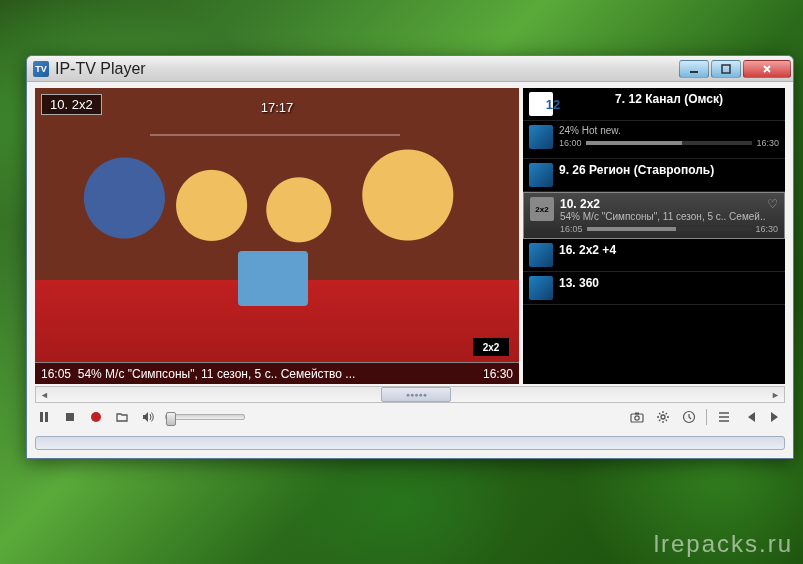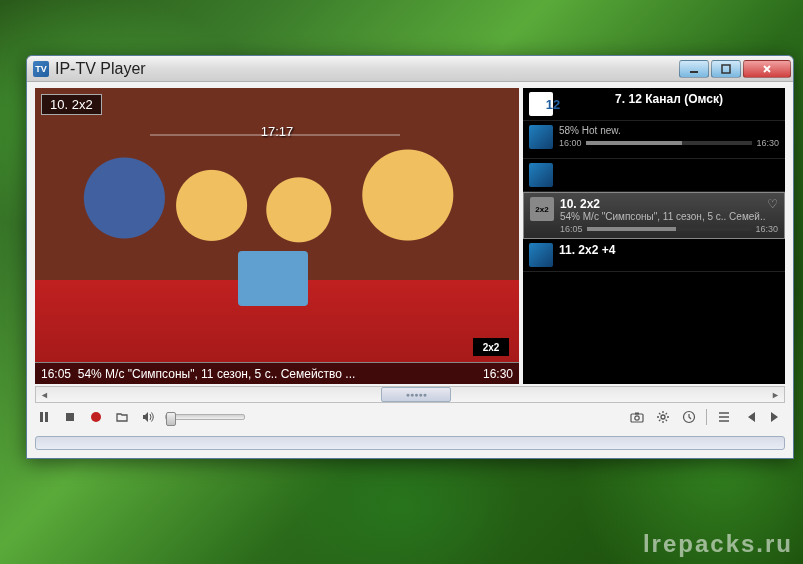--- a/index.html
+++ b/index.html
@@ -135,21 +135,21 @@
     top: 6px;
     left: 6px;
     background: rgba(0,0,0,0.65);
     border: 1px solid #aaa;
     color: #fff;
     font-size: 13px;
     padding: 2px 8px;
   }
   .video-time {
     position: absolute;
-    top: 36px;
+    top: 12px;
     left: 50%;
     transform: translateX(-50%);
     color: #fff;
     font-size: 13px;
     text-shadow: 1px 1px 2px #000;
   }
   .video-progressbar {
     position: absolute;
     top: 46px;
     left: 115px;
@@ -359,21 +359,21 @@
   }
   
   .watermark {
     position: absolute;
     bottom: 6px;
     right: 10px;
     text-align: right;
     color: rgba(255,255,255,0.55);
     font-family: Arial, sans-serif;
   }
-  .watermark .wm1 { font-size: 24px; letter-spacing: 2px; font-weight: 700; }
+  .watermark .wm1 { font-size: 24px; letter-spacing: 2px; font-weight: 400; }
   .watermark .wm2 { font-size: 9px; letter-spacing: 3px; }
 </style>
 </head>
 <body>
 
 <div class="window">
 
   <div class="titlebar">
     <div class="app-icon">TV</div>
     <div class="title-text">IP-TV Player</div>
@@ -416,51 +416,64 @@
           <div class="ch-icon white-logo">12</div>
           <div class="ch-body">
             <div style="display: flex;">
               <div class="ch-title" style="flex: 1 1 0%; text-align: center;">7. 12 Канал (Омск)</div>
             </div>
           </div>
         </div>
         <div class="ch-item">
           <div class="ch-icon "></div>
           <div class="ch-body">
-            <div class="ch-sub">58% Hot new.</div>
+            <div class="ch-sub">24% Hot new.</div>
             <div class="ch-prog">
               <span>16:00</span>
               <div class="bar" style="--p: 58%;"></div>
               <span>16:30</span>
             </div>
           </div>
         </div>
         <div class="ch-item small">
           <div class="ch-icon "></div>
+          <div class="ch-body">
+            <div style="display: flex;">
+              <div class="ch-title" style="flex: 1 1 0%;">9. 26 Регион (Ставрополь)</div>
+            </div>
+          </div>
         </div>
         <div class="ch-item selected">
           <div class="ch-icon gray-logo">2x2</div>
           <div class="ch-body">
             <div style="display: flex;">
               <div class="ch-title" style="flex: 1 1 0%;">10. 2x2</div>
               <div class="ch-fav">♡</div>
             </div>
             <div class="ch-sub">54% М/с "Симпсоны", 11 сезон, 5 с.. Семей..</div>
             <div class="ch-prog">
               <span>16:05</span>
               <div class="bar" style="--p: 54%;"></div>
               <span>16:30</span>
             </div>
           </div>
         </div>
         <div class="ch-item small">
           <div class="ch-icon "></div>
           <div class="ch-body">
             <div style="display: flex;">
-              <div class="ch-title" style="flex: 1 1 0%;">11. 2x2 +4</div>
+              <div class="ch-title" style="flex: 1 1 0%;">16. 2x2 +4</div>
+            </div>
+          </div>
+        </div>
+        <div class="ch-item small">
+          <div class="ch-icon "></div>
+          <div class="ch-body">
+            <div style="display: flex;">
+              <div class="ch-title" style="flex: 1 1 0%;">13. 360</div>
             </div>
           </div>
         </div>
       </div>
 
     <div class="scrollbar-region">
       <div class="scroll-arrow">◄</div>
       <div class="scroll-track">
         <div class="scroll-thumb">●●●●●</div>
       </div>

